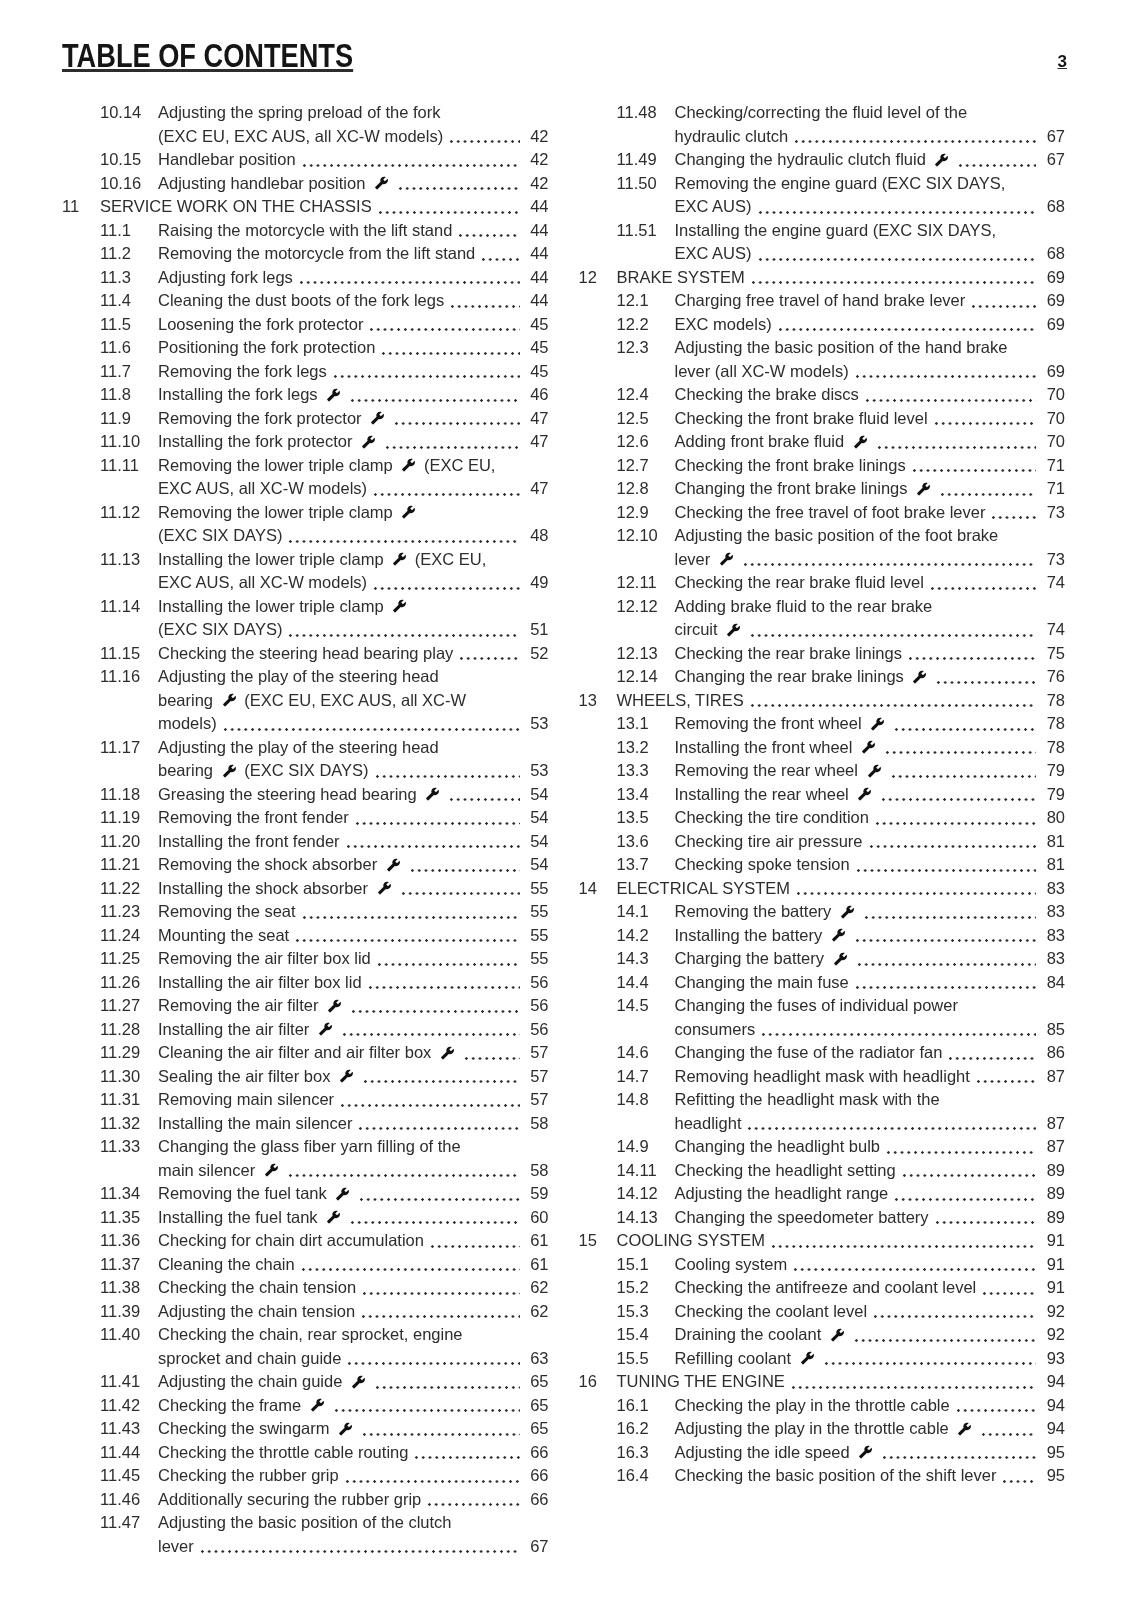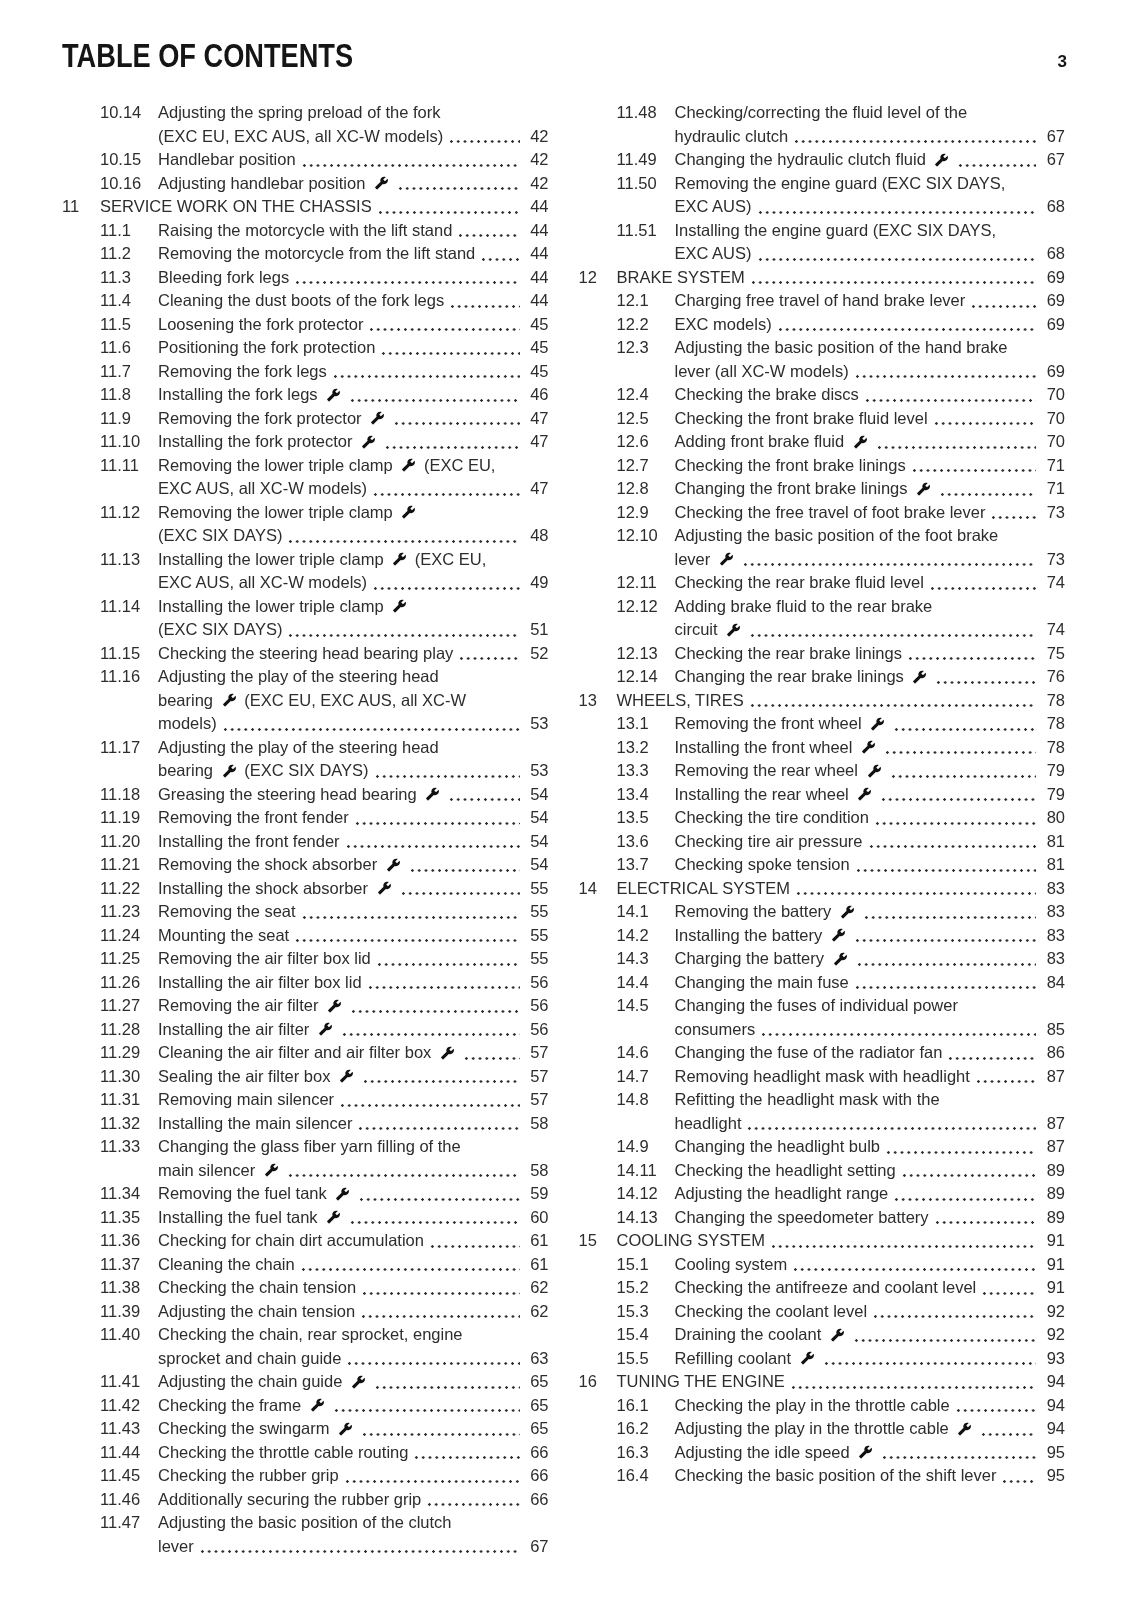--- a/index.html
+++ b/index.html
@@ -1,19 +1,19 @@
 <!DOCTYPE html>
 <html><head>
 <meta charset="utf-8">
 <style>
   html,body { margin:0; padding:0; background:#ffffff; }
   body { width:1130px; height:1600px; font-family:"Liberation Sans", sans-serif; color:#2d2d2d; }
   .page { position:relative; width:1130px; height:1600px; background:#fff; overflow:hidden; }
 
-  .header { display:flex; justify-content:space-between; align-items:flex-start; padding:36px 63px 0 62px; }
+  .header { display:flex; justify-content:space-between; align-items:flex-start; padding:36px 63px 0 62px;text-decoration:underline; }
   .doc-title { font-size:34px; font-weight:bold; color:#151515; white-space:nowrap;
                transform:scaleX(0.80); transform-origin:left top; letter-spacing:0; }
   .folio { font-size:17px; font-weight:bold; color:#151515; margin-top:16px; }
 
   .columns { display:flex; gap:30px; padding:0 65px 0 62px; margin-top:26px; }
   .col { flex:1 1 0; min-width:0; }
 
   .row { display:flex; font-size:16.5px; line-height:23.5px; color:#2d2d2d; }
   .c1 { flex:0 0 38px; }
   .c2 { flex:0 0 58px; }
@@ -108,21 +108,21 @@
               <span class="leader"></span>
               <span class="pg">44</span>
             </div>
           </div>
         </div>
         <div class="row">
           <span class="c1"></span>
           <span class="c2">11.3</span>
           <div class="body">
             <div class="line">
-              <span class="txt">Bleeding fork legs</span>
+              <span class="txt">Adjusting fork legs</span>
               <span class="leader"></span>
               <span class="pg">44</span>
             </div>
           </div>
         </div>
         <div class="row">
           <span class="c1"></span>
           <span class="c2">11.4</span>
           <div class="body">
             <div class="line">

